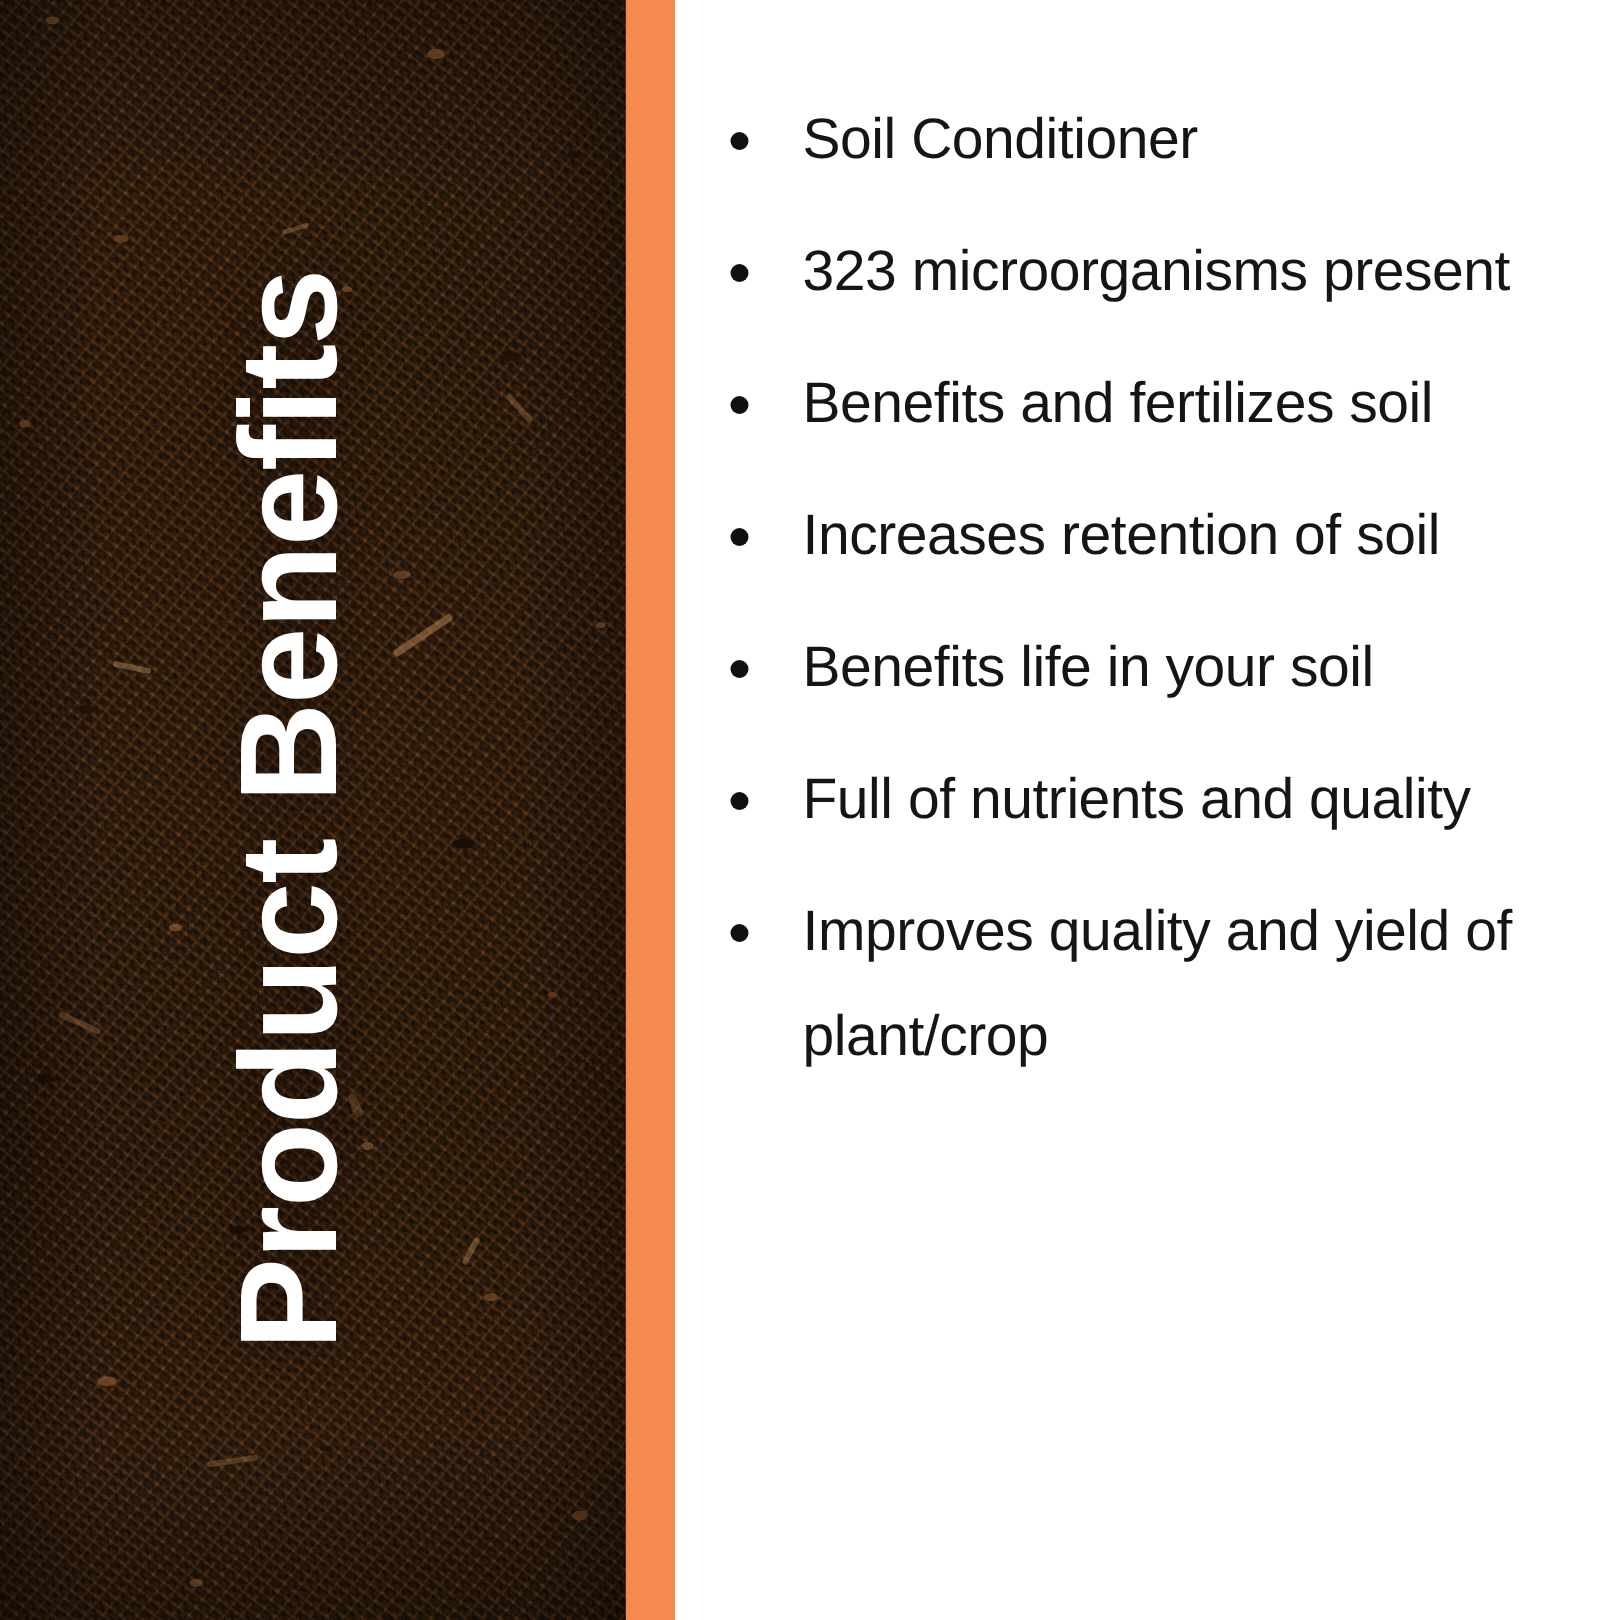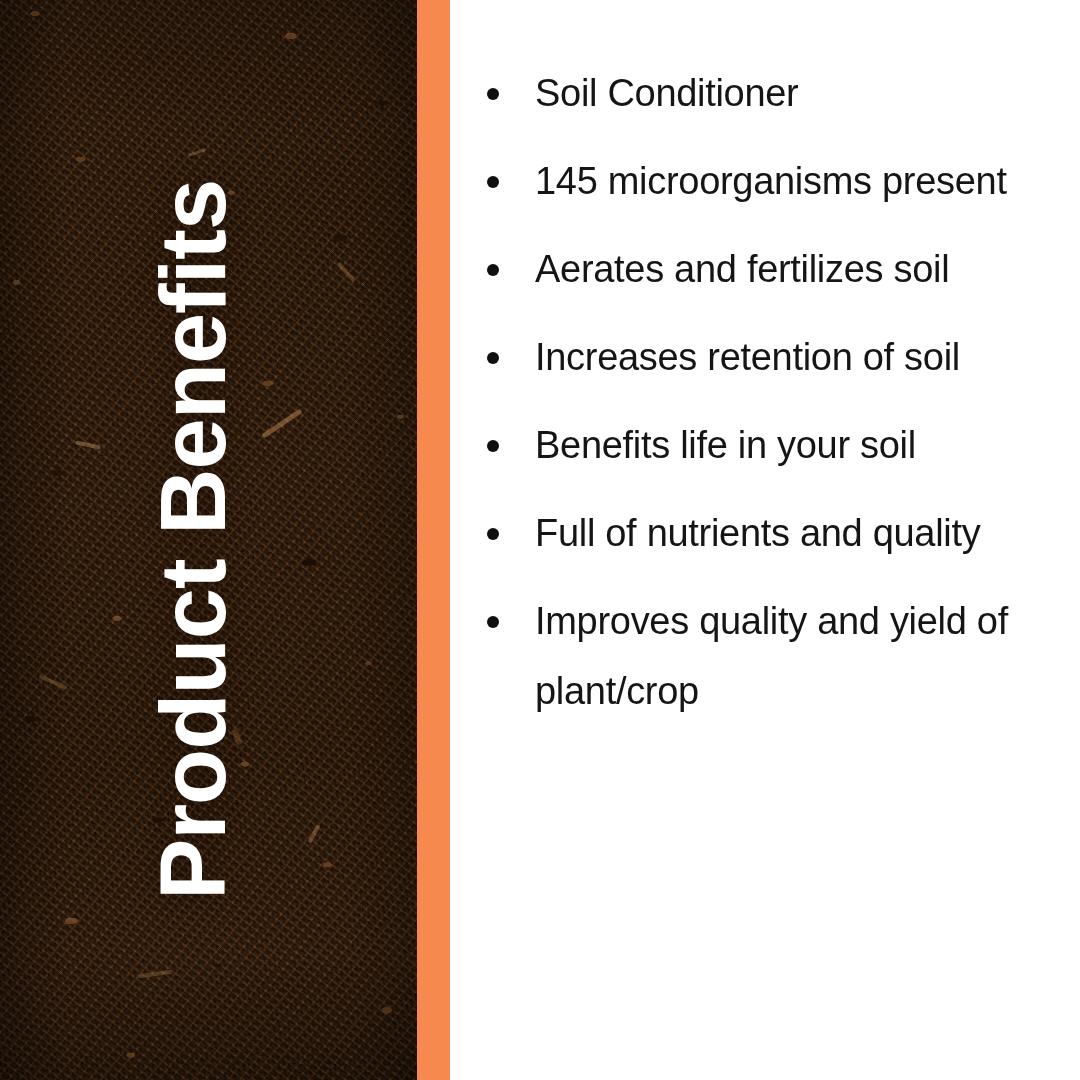--- a/index.html
+++ b/index.html
@@ -190,26 +190,26 @@
   <div class="list-panel">
     <ul class="benefits">
 
       <li class="benefit">
         <span class="dot"></span>
         <span class="txt">Soil Conditioner</span>
       </li>
 
       <li class="benefit">
         <span class="dot"></span>
-        <span class="txt">145 microorganisms present</span>
-      </li>
-
-      <li class="benefit">
-        <span class="dot"></span>
-        <span class="txt">Aerates and fertilizes soil</span>
+        <span class="txt">323 microorganisms present</span>
+      </li>
+
+      <li class="benefit">
+        <span class="dot"></span>
+        <span class="txt">Benefits and fertilizes soil</span>
       </li>
 
       <li class="benefit">
         <span class="dot"></span>
         <span class="txt">Increases retention of soil</span>
       </li>
 
       <li class="benefit">
         <span class="dot"></span>
         <span class="txt">Benefits life in your soil</span>

